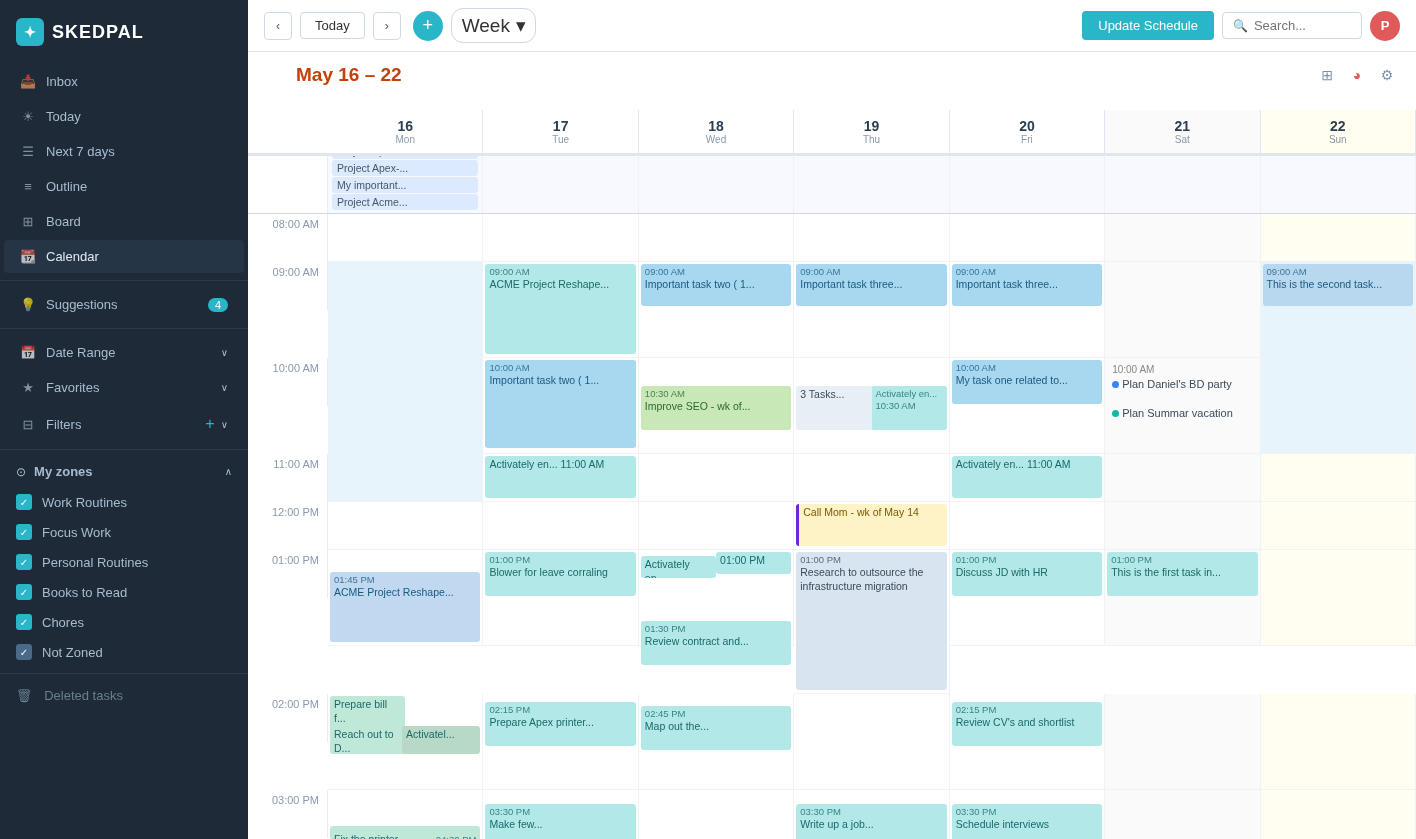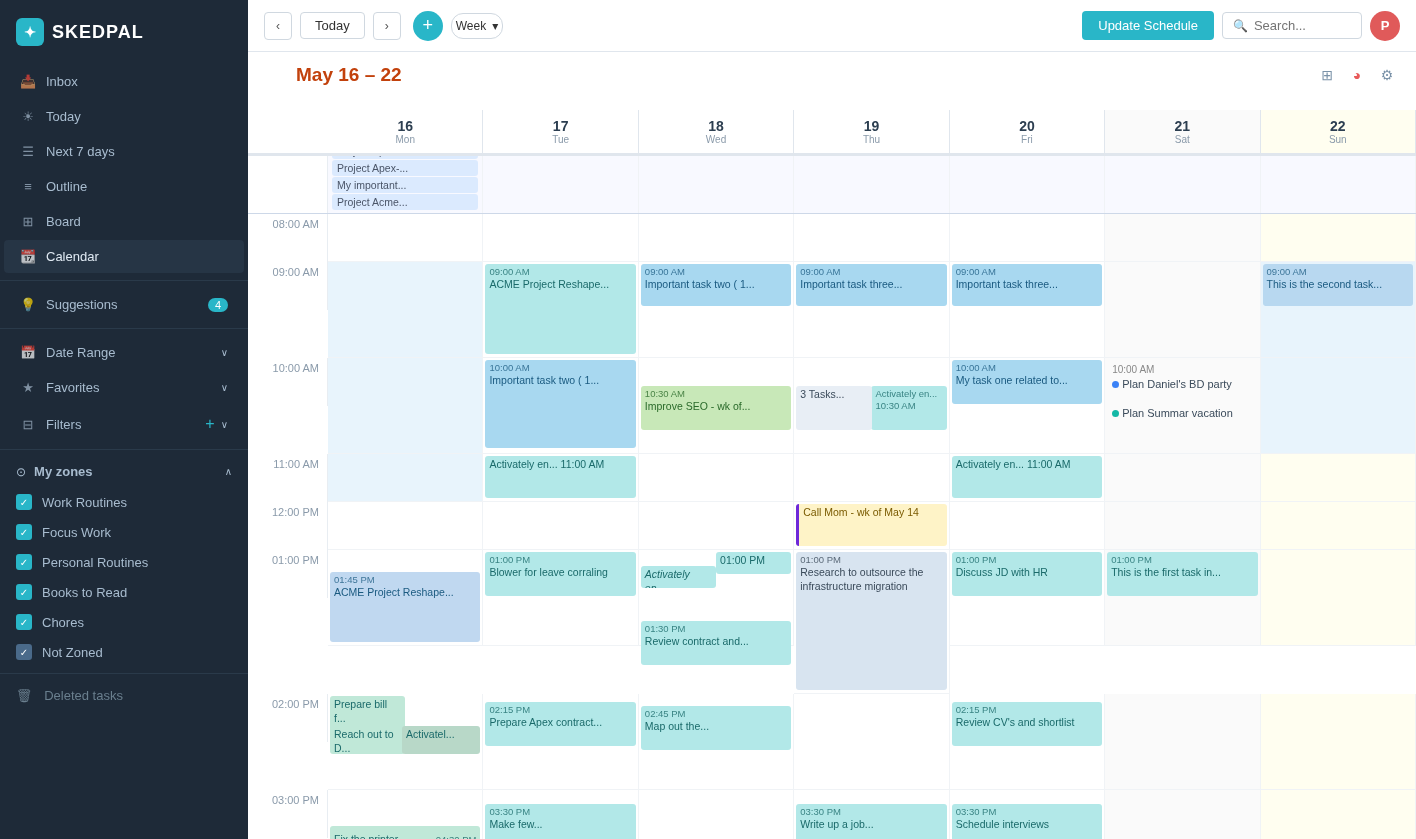--- a/index.html
+++ b/index.html
@@ -110,26 +110,26 @@
       border: none;
       border-radius: 50%;
       color: white;
       font-size: 18px;
       cursor: pointer;
       display: flex; align-items: center; justify-content: center;
       margin-left: 4px;
     }
     .week-select {
       display: flex; align-items: center; gap: 6px;
-      padding: 5px 4px;
+      padding: 5px 10px;
       border: 1px solid #d0d8e0;
       border-radius: 12px;
       background: white;
       cursor: pointer;
-      font-size: 12px;
+      font-size: 19px;
       color: #333;
     }
     .spacer { flex: 1; }
     .update-btn {
       padding: 7px 16px;
       background: #29b6c8;
       color: white;
       border: none;
       border-radius: 4px;
       cursor: pointer;
@@ -584,21 +584,21 @@
           <div>ACME Project Reshape...</div>
         </div>
       </div>
       <div class="cal-cell" style="height:96px;position:relative;">
         <div class="event-block event-teal" style="top:2px;height:44px;">
           <div class="event-time">01:00 PM</div>
           <div>Blower for leave corraling</div>
         </div>
       </div>
       <div class="cal-cell" style="height:96px;position:relative;">
-        <div class="event-block event-teal" style="top:16px;height:22px;right:50%;left:2px;font-style:italic;">
+        <div class="event-block event-teal" style="top:6px;height:22px;right:50%;left:2px;">
           <div>Activately en...</div>
         </div>
         <div class="event-block event-teal" style="top:2px;height:22px;left:50%;">
           <div>01:00 PM</div>
         </div>
         <div class="event-block event-teal" style="top:28px;height:44px;margin-top:43px;">
           <div class="event-time">01:30 PM</div>
           <div>Review contract and...</div>
         </div>
       </div>
@@ -630,21 +630,21 @@
         <div class="event-block event-teal" style="top:32px;height:28px;right:50%;left:2px;background:#c0e8d8;">
           <div>Reach out to D...</div>
         </div>
         <div class="event-block event-teal" style="top:32px;height:28px;left:48%;background:#b8d8c8;">
           <div>Activatel...</div>
         </div>
       </div>
       <div class="cal-cell" style="height:96px;position:relative;">
         <div class="event-block event-teal" style="top:8px;height:44px;">
           <div class="event-time">02:15 PM</div>
-          <div>Prepare Apex contract...</div>
+          <div>Prepare Apex printer...</div>
         </div>
       </div>
       <div class="cal-cell" style="height:96px;position:relative;">
         <div class="event-block event-teal" style="top:12px;height:44px;">
           <div class="event-time">02:45 PM</div>
           <div>Map out the...</div>
         </div>
       </div>
       <div class="cal-cell" style="height:96px;"></div>
       <div class="cal-cell" style="height:96px;position:relative;">

